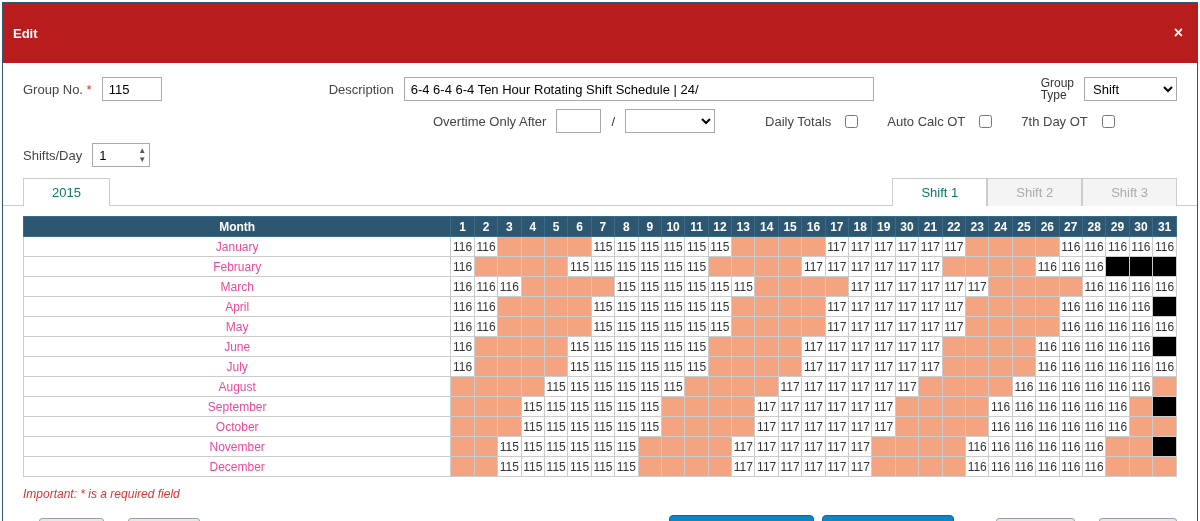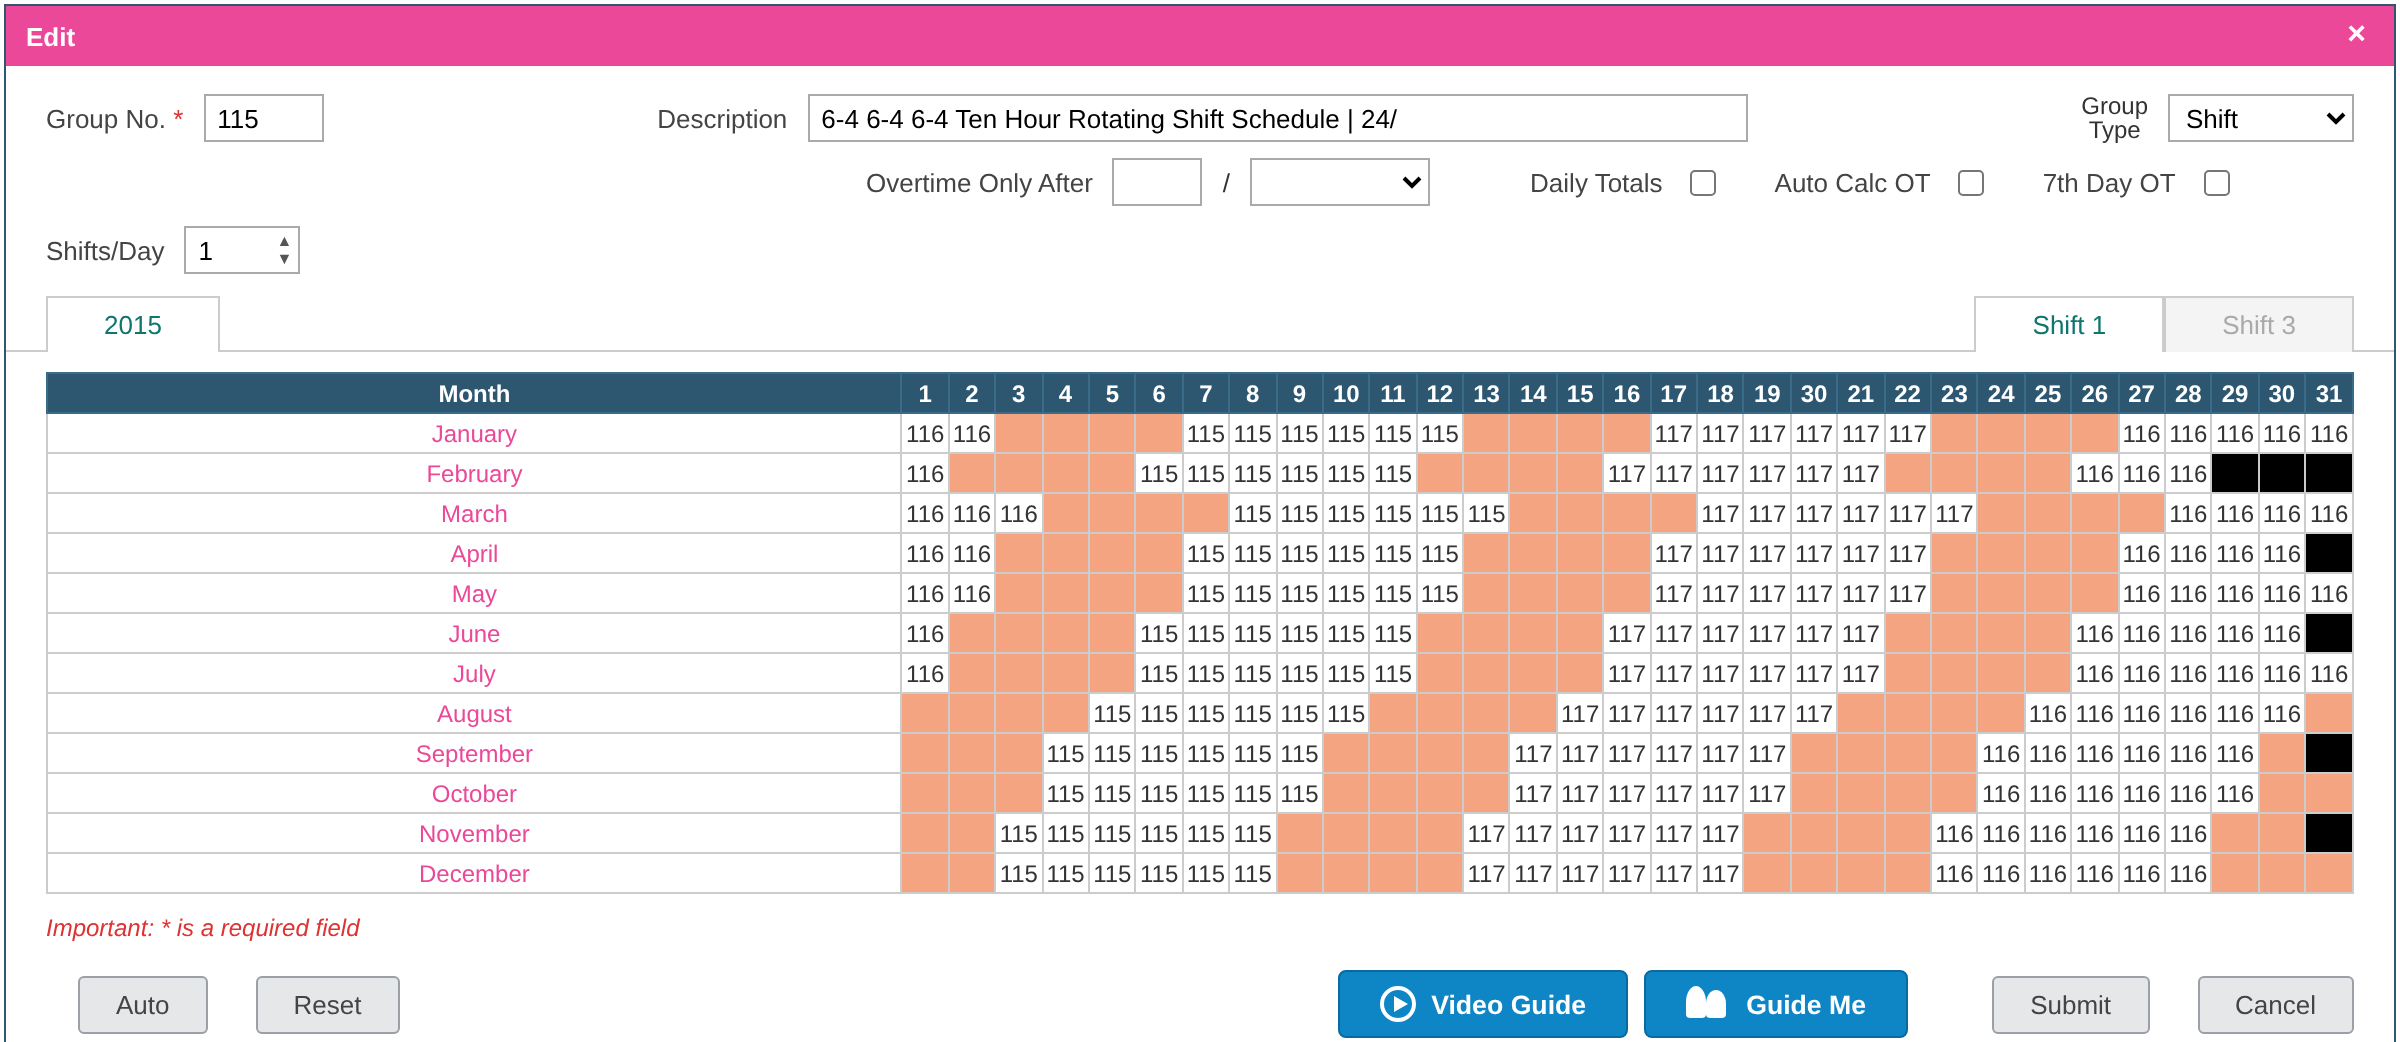--- a/index.html
+++ b/index.html
@@ -9,23 +9,23 @@
     font-size: 13px;
     color: #333;
     background: #fff;
   }
   .window {
     border: 1px solid #2d5770;
     margin: 2px;
     background: #fff;
   }
   .titlebar {
-    background: #ec4899;
+    background: #b91c1c;
     color: #fff;
-    padding: 6px 10px;
+    padding: 21px 10px;
     display: flex;
     justify-content: space-between;
     align-items: center;
     font-weight: 600;
   }
   .titlebar .close {
     font-size: 16px;
     cursor: pointer;
     padding: 0 4px;
   }
@@ -48,21 +48,21 @@
   }
   .sel {
     border: 1px solid #aaa;
     padding: 2px 4px;
     font-size: 13px;
     background: #fff;
     height: 24px;
   }
   .chk { margin-left: 4px; }
   .spacer { flex: 1; }
-  .stack-label { text-align: center; line-height: 1.0; font-size:12px; }
+  .stack-label { text-align: left; line-height: 1.0; font-size:12px; }
 
   .tabbar {
     display: flex;
     align-items: flex-end;
     padding: 0 20px;
     border-bottom: 1px solid #ccc;
   }
   .tab {
     border: 1px solid #ccc;
     border-bottom: none;
@@ -232,20 +232,21 @@
         <span>▲</span>
         <span>▼</span>
       </span>
     </span>
   </div>
 
   <div class="tabbar">
     <div class="tab">2015</div>
     <div class="spacer"></div>
     <div class="tab">Shift 1</div>
+    <div class="tab inactive">Shift 2</div>
     <div class="tab inactive">Shift 3</div>
   </div>
 
   <div class="tablewrap">
     <table class="cal">
       <thead>
         <tr id="hdr-row">
           <th class="monthhdr">Month</th>
         <th class="dayhdr">1</th>
             <th class="dayhdr">2</th>

